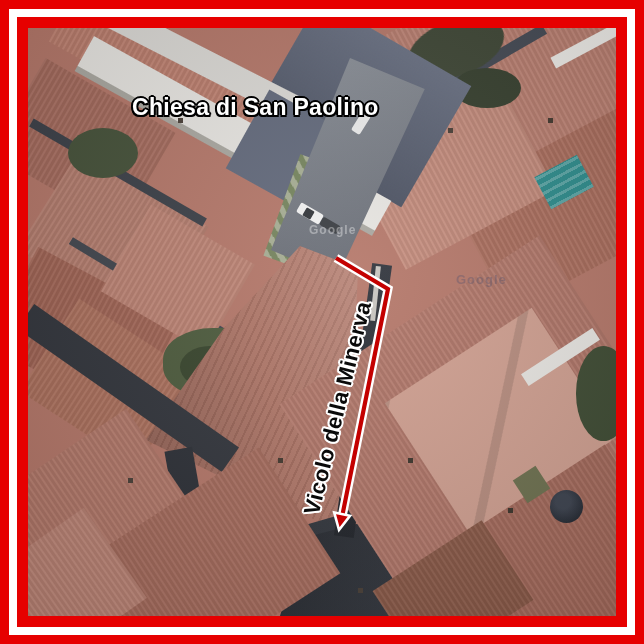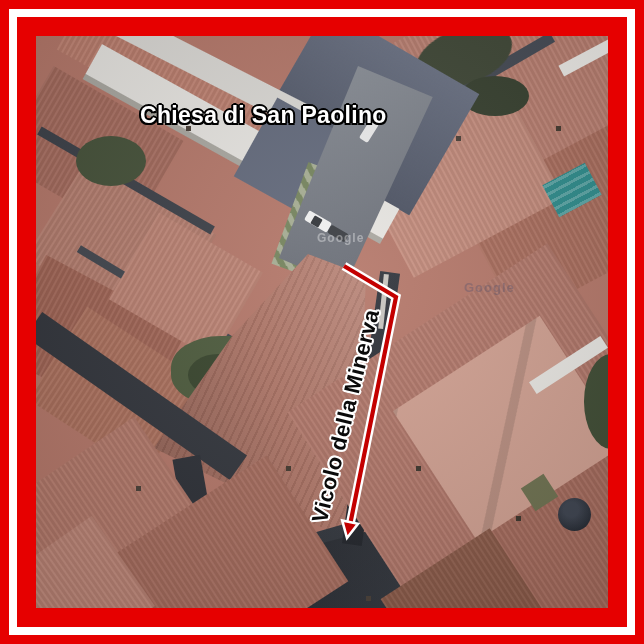--- a/index.html
+++ b/index.html
@@ -1,19 +1,19 @@
 <!DOCTYPE html>
 <html style="--frame-red: #e60000; --frame-white: #ffffff; --arrow-red: #c40000; --arrow-outline: #ffffff; --label-church-fill: #ffffff; --label-church-outline: #000000; --label-street-fill: #0a0a0a; --label-street-outline: #ffffff; --roof-salmon: #b5786a; --street-dark: #22252b; --plaza-gray: #8f949c; --church-wall-white: #e7e5e1; --slate-roof: #5d6475; --vegetation-green: #46523a; --awning-teal: #2e8c8c;"><head>
 <meta charset="utf-8">
 <style>
   html,body{margin:0;padding:0;background:#fff;}
   .page{width:644px;height:644px;position:relative;font-family:"Liberation Sans",sans-serif;}
   .b1{width:100%;height:100%;box-sizing:border-box;background:var(--frame-red,#e60000);padding:9px;}
   .b2{width:100%;height:100%;box-sizing:border-box;background:var(--frame-white,#ffffff);padding:8px;}
-  .b3{width:100%;height:100%;box-sizing:border-box;background:var(--frame-red,#e60000);padding:19px;text-align:center;}
+  .b3{width:100%;height:100%;box-sizing:border-box;background:var(--frame-red,#e60000);padding:11px;text-align:center;}
   .map{width:100%;height:100%;position:relative;overflow:hidden;background:var(--roof-salmon,#b5786a);}
   .map::after{content:'';position:absolute;inset:0;z-index:45;pointer-events:none;
     background:radial-gradient(ellipse at 55% 42%, rgba(255,255,255,0.07), rgba(0,0,0,0.14));}
   .abs{position:absolute;}
   .roof{position:absolute;background-image:repeating-linear-gradient(90deg,rgba(255,255,255,0.05) 0 2px,rgba(0,0,0,0.06) 2px 5px);}
   .soft{filter:blur(0.4px);}
   
   .tr1{left:330px;top:-45px;width:300px;height:200px;transform:rotate(-28deg);background-color:#bd8172;}
   .tr2{left:440px;top:115px;width:200px;height:130px;transform:rotate(-28deg);background-color:#ad6f5e;}
   .tr3{left:335px;top:70px;width:170px;height:140px;transform:rotate(-28deg);background-color:#c68c7c;}

